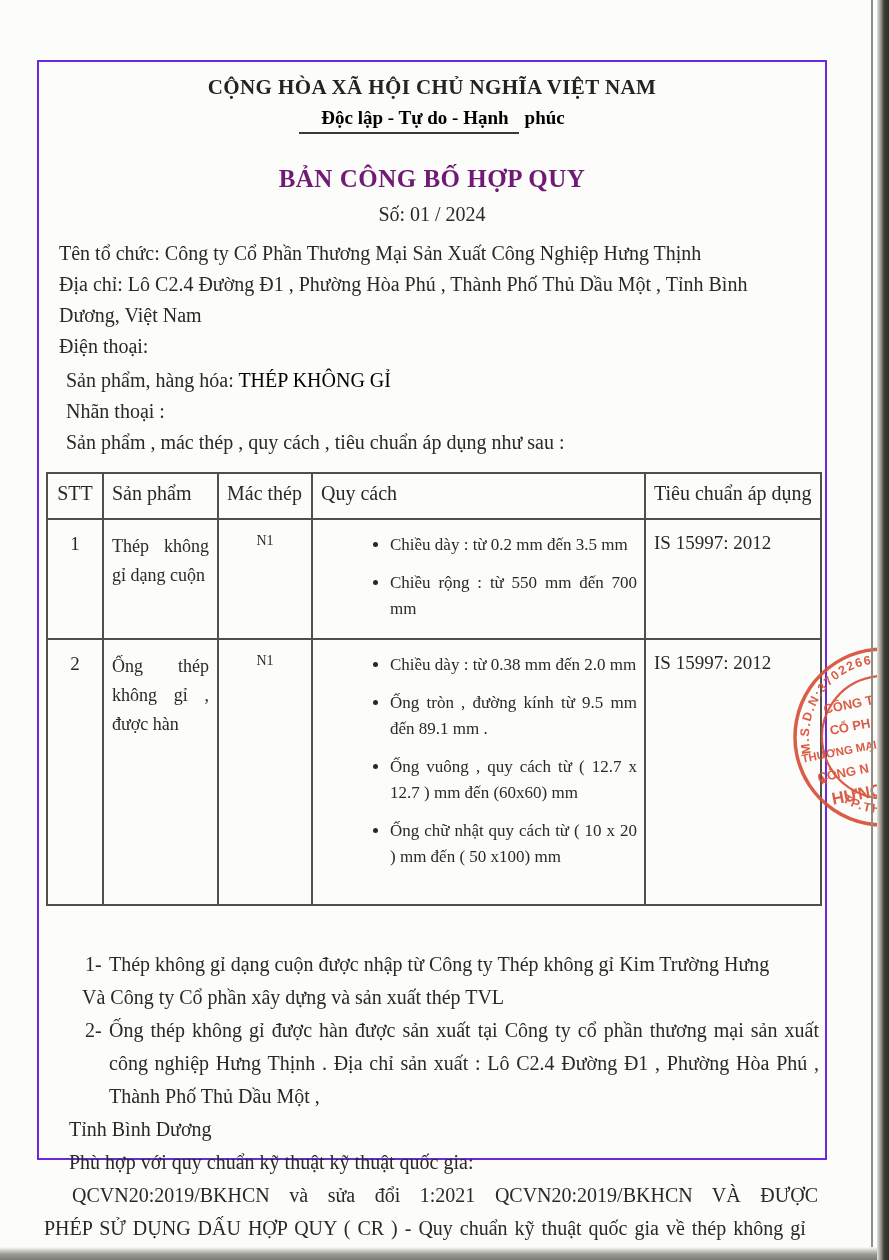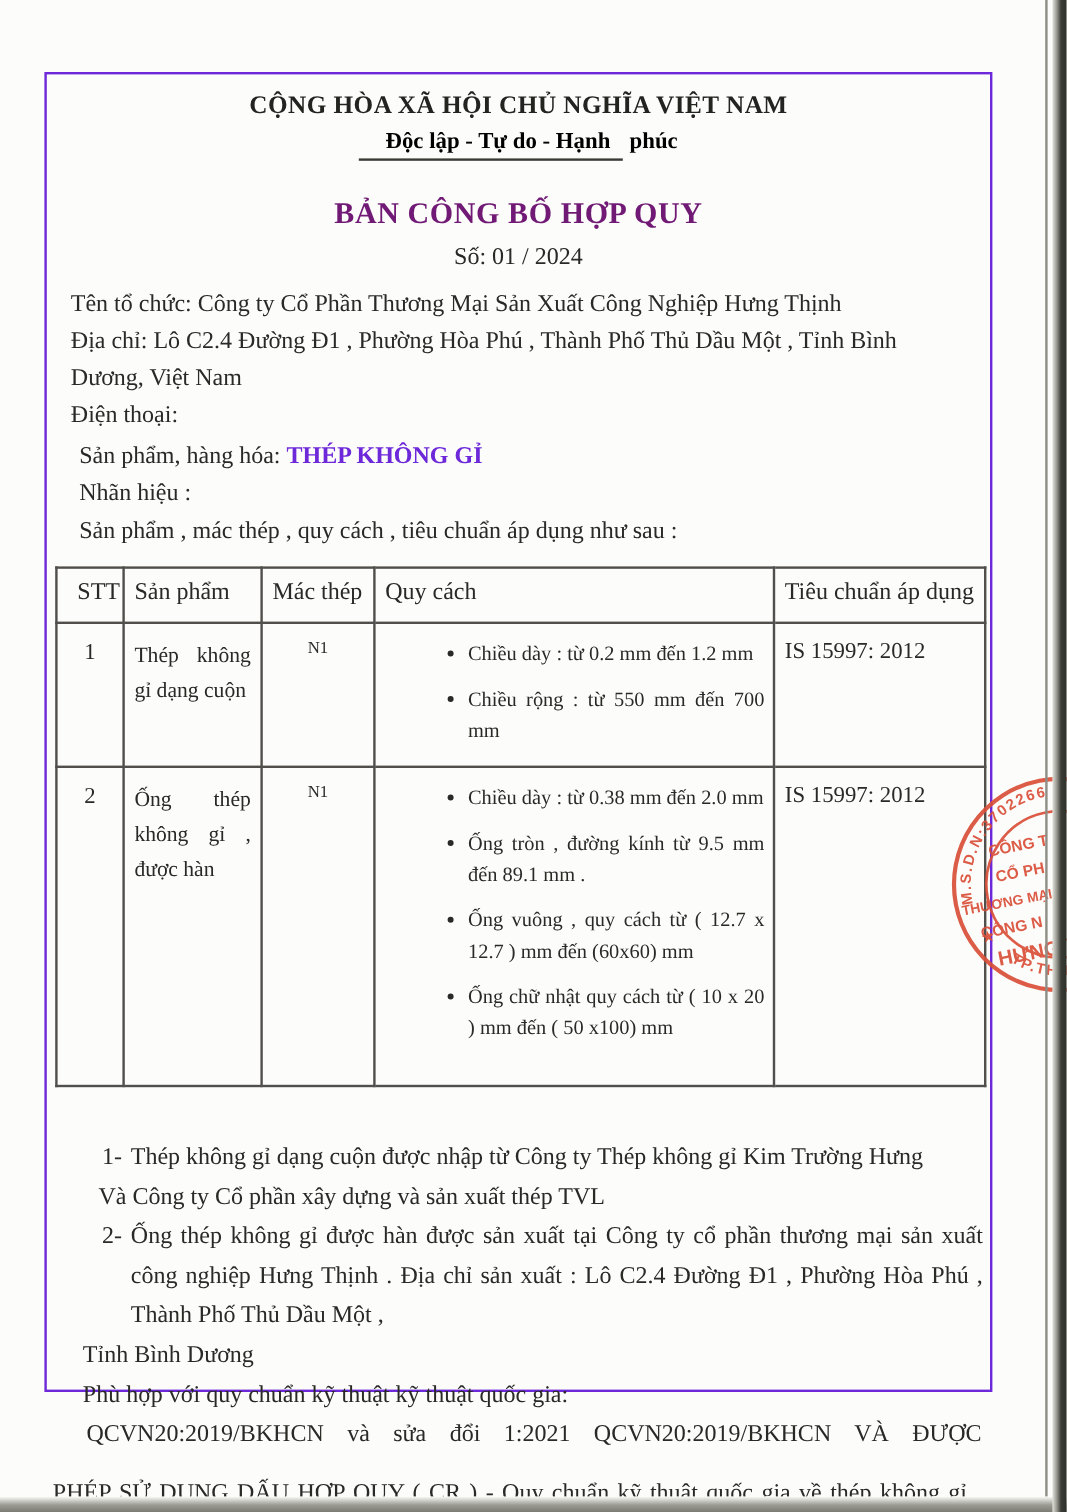--- a/index.html
+++ b/index.html
@@ -19,44 +19,44 @@
   .motto { font-size:19px; font-weight:bold; margin-top:7px; color:#000000; }
   .motto-underline { display:inline-block; border-bottom:2.5px solid #3a3a36; padding:0 10px 3px 22px; }
   .motto-tail { margin-left:6px; }
   .doc-title { text-align:center; font-size:25px; font-weight:bold; margin:31px 0 0; letter-spacing:.5px; color:#701a75; }
   .doc-number { text-align:center; font-size:20px; margin-top:10px; }
   
   .info { font-size:20px; line-height:31px; margin:0 26px 0 20px; }
   .info.first { margin-top:12px; }
   .indent2 { margin-left:27px; }
   .gap-sm { margin-top:3px; }
-  .bold { font-weight:bold; color:#6d28d9; }
+  .bold { font-weight:normal; color:#000000; }
   
   table.product-table { border-collapse:collapse; table-layout:fixed; width:774px; margin:14px 0 0 7px; }
   .product-table th, .product-table td { border:2px solid #504f4b; vertical-align:top; }
   .product-table th { font-weight:normal; font-size:20px; text-align:left; padding:8px 8px; height:28px; }
-  .product-table th.center { text-align:right; padding:8px 2px;font-family:Liberation Serif, serif; }
+  .product-table th.center { text-align:center; padding:8px 2px;font-family:Liberation Serif, serif; }
   td.stt { text-align:center; font-size:19px; padding-top:13px; }
   td.product { font-size:18px; line-height:29px; padding:12px 8px; text-align:justify; }
   td.grade { text-align:center; font-size:14px; padding-top:13px; }
   td.specs { padding:12px 4px 10px 0; }
   ul.specs-list { margin:0; padding:0 0 0 77px; list-style:disc outside; }
   ul.specs-list li { font-size:17px; line-height:26px; margin:0 0 12px; text-align:justify; padding-right:3px; }
   ul.specs-list li:last-child { margin-bottom:0; }
   td.standard { font-size:19px; padding:12px 8px; }
   tr.row-1 td { height:94px; }
   tr.row-2 td { height:240px; }
   
   .notes { margin-top:42px; font-size:20px; line-height:33px; }
   .note-hang { margin:0 6px 0 70px; text-indent:-24px; }
   .note-hang.justify { text-align:justify; }
   .note-marker { display:inline-block; width:24px; text-indent:0; }
   .note-cont { margin:0 6px 0 43px; }
   .flush30 { margin:0 6px 0 30px; }
-  .conformity-line1 { margin:0 7px 16px 5px; text-indent:28px; text-align:justify; text-align-last:justify; }
+  .conformity-line1 { margin:0 7px 0 5px; text-indent:28px; text-align:justify; text-align-last:justify; }
   .conformity-line2 { margin:0 7px 0 5px; word-spacing:2px; }
   
   .stamp { position:absolute; left:783px; top:637px; z-index:5; opacity:.92; }
   .stamp text { font-family:"Liberation Sans","DejaVu Sans",sans-serif; font-weight:bold; }
   
   .crease { position:absolute; left:871px; top:0; width:2px; height:100%; background:#8e8e87; z-index:8; }
   .edge-right { position:absolute; left:877px; top:0; width:12px; height:100%; z-index:10;
     background:linear-gradient(to right,#e3e3dd,#9a9a93 30%,#3b3d37 60%,#2d2f2a); }
   .edge-bottom { position:absolute; left:0; bottom:0; width:100%; height:13px; z-index:9;
     background:linear-gradient(to bottom,#fcfcfa,#9c9c95 55%,#7b7b75); }
@@ -74,21 +74,21 @@
       </div>
     </div>
 
     <div class="doc-title">BẢN CÔNG BỐ HỢP QUY</div>
     <div class="doc-number">Số: 01 / 2024</div>
 
     <p class="info first">Tên tổ chức: Công ty Cổ Phần Thương Mại Sản Xuất Công Nghiệp Hưng Thịnh</p>
     <p class="info">Địa chỉ: Lô C2.4 Đường Đ1 , Phường Hòa Phú , Thành Phố Thủ Dầu Một , Tỉnh Bình Dương, Việt Nam</p>
     <p class="info">Điện thoại:</p>
     <p class="info indent2 gap-sm"><span>Sản phẩm, hàng hóa: </span><span class="bold">THÉP KHÔNG GỈ</span></p>
-    <p class="info indent2">Nhãn hiệu :</p>
+    <p class="info indent2">Nhãn thoại :</p>
     <p class="info indent2">Sản phẩm , mác thép , quy cách , tiêu chuẩn áp dụng như sau :</p>
 
     <table class="product-table">
       <colgroup>
         <col style="width:56px">
           <col style="width:115px">
           <col style="width:94px">
           <col style="width:333px">
           <col style="width:176px">
       </colgroup>
@@ -101,21 +101,21 @@
           <th>Tiêu chuẩn áp dụng</th>
         </tr>
       </thead>
       <tbody>
         <tr class="row-1">
           <td class="stt">1</td>
           <td class="product">Thép không gỉ dạng cuộn</td>
           <td class="grade">N1</td>
           <td class="specs">
             <ul class="specs-list">
-              <li>Chiều dày : từ 0.2 mm đến 1.2 mm</li>
+              <li>Chiều dày : từ 0.2 mm đến 3.5 mm</li>
               <li>Chiều rộng : từ 550 mm đến 700 mm</li>
             </ul>
           </td>
           <td class="standard">IS 15997: 2012</td>
         </tr>
         <tr class="row-2">
           <td class="stt">2</td>
           <td class="product">Ống thép không gỉ , được hàn</td>
           <td class="grade">N1</td>
           <td class="specs">

